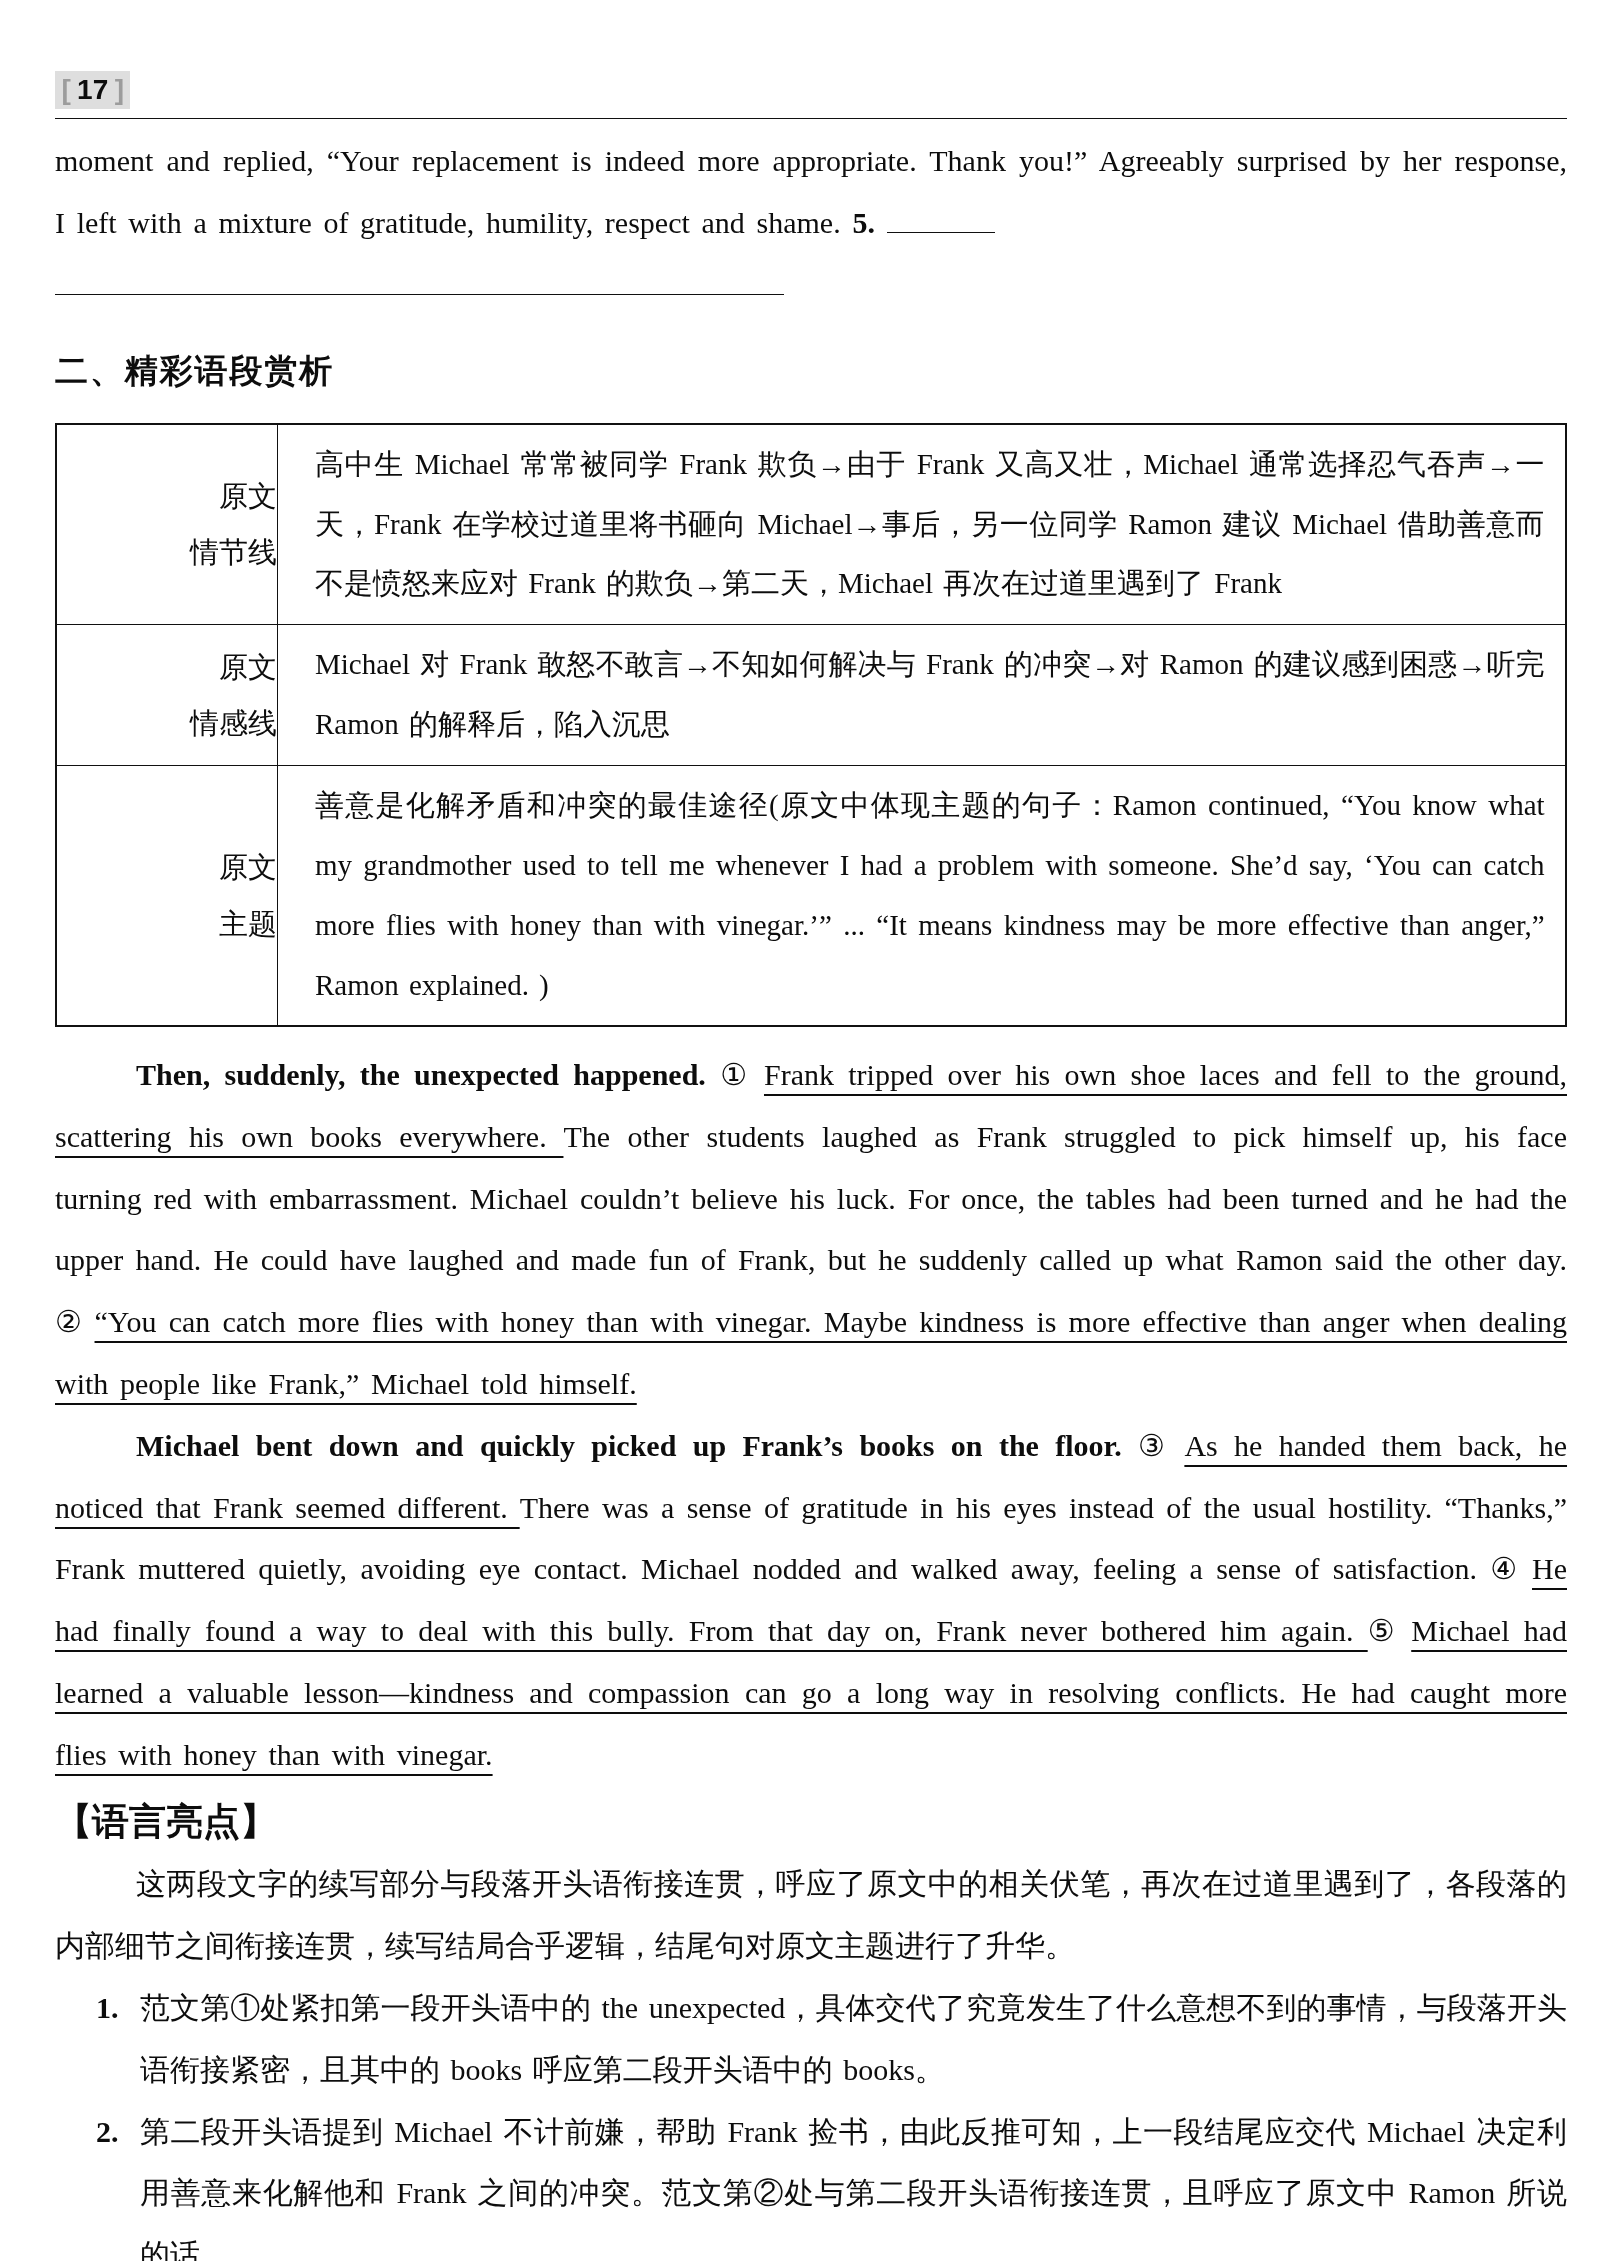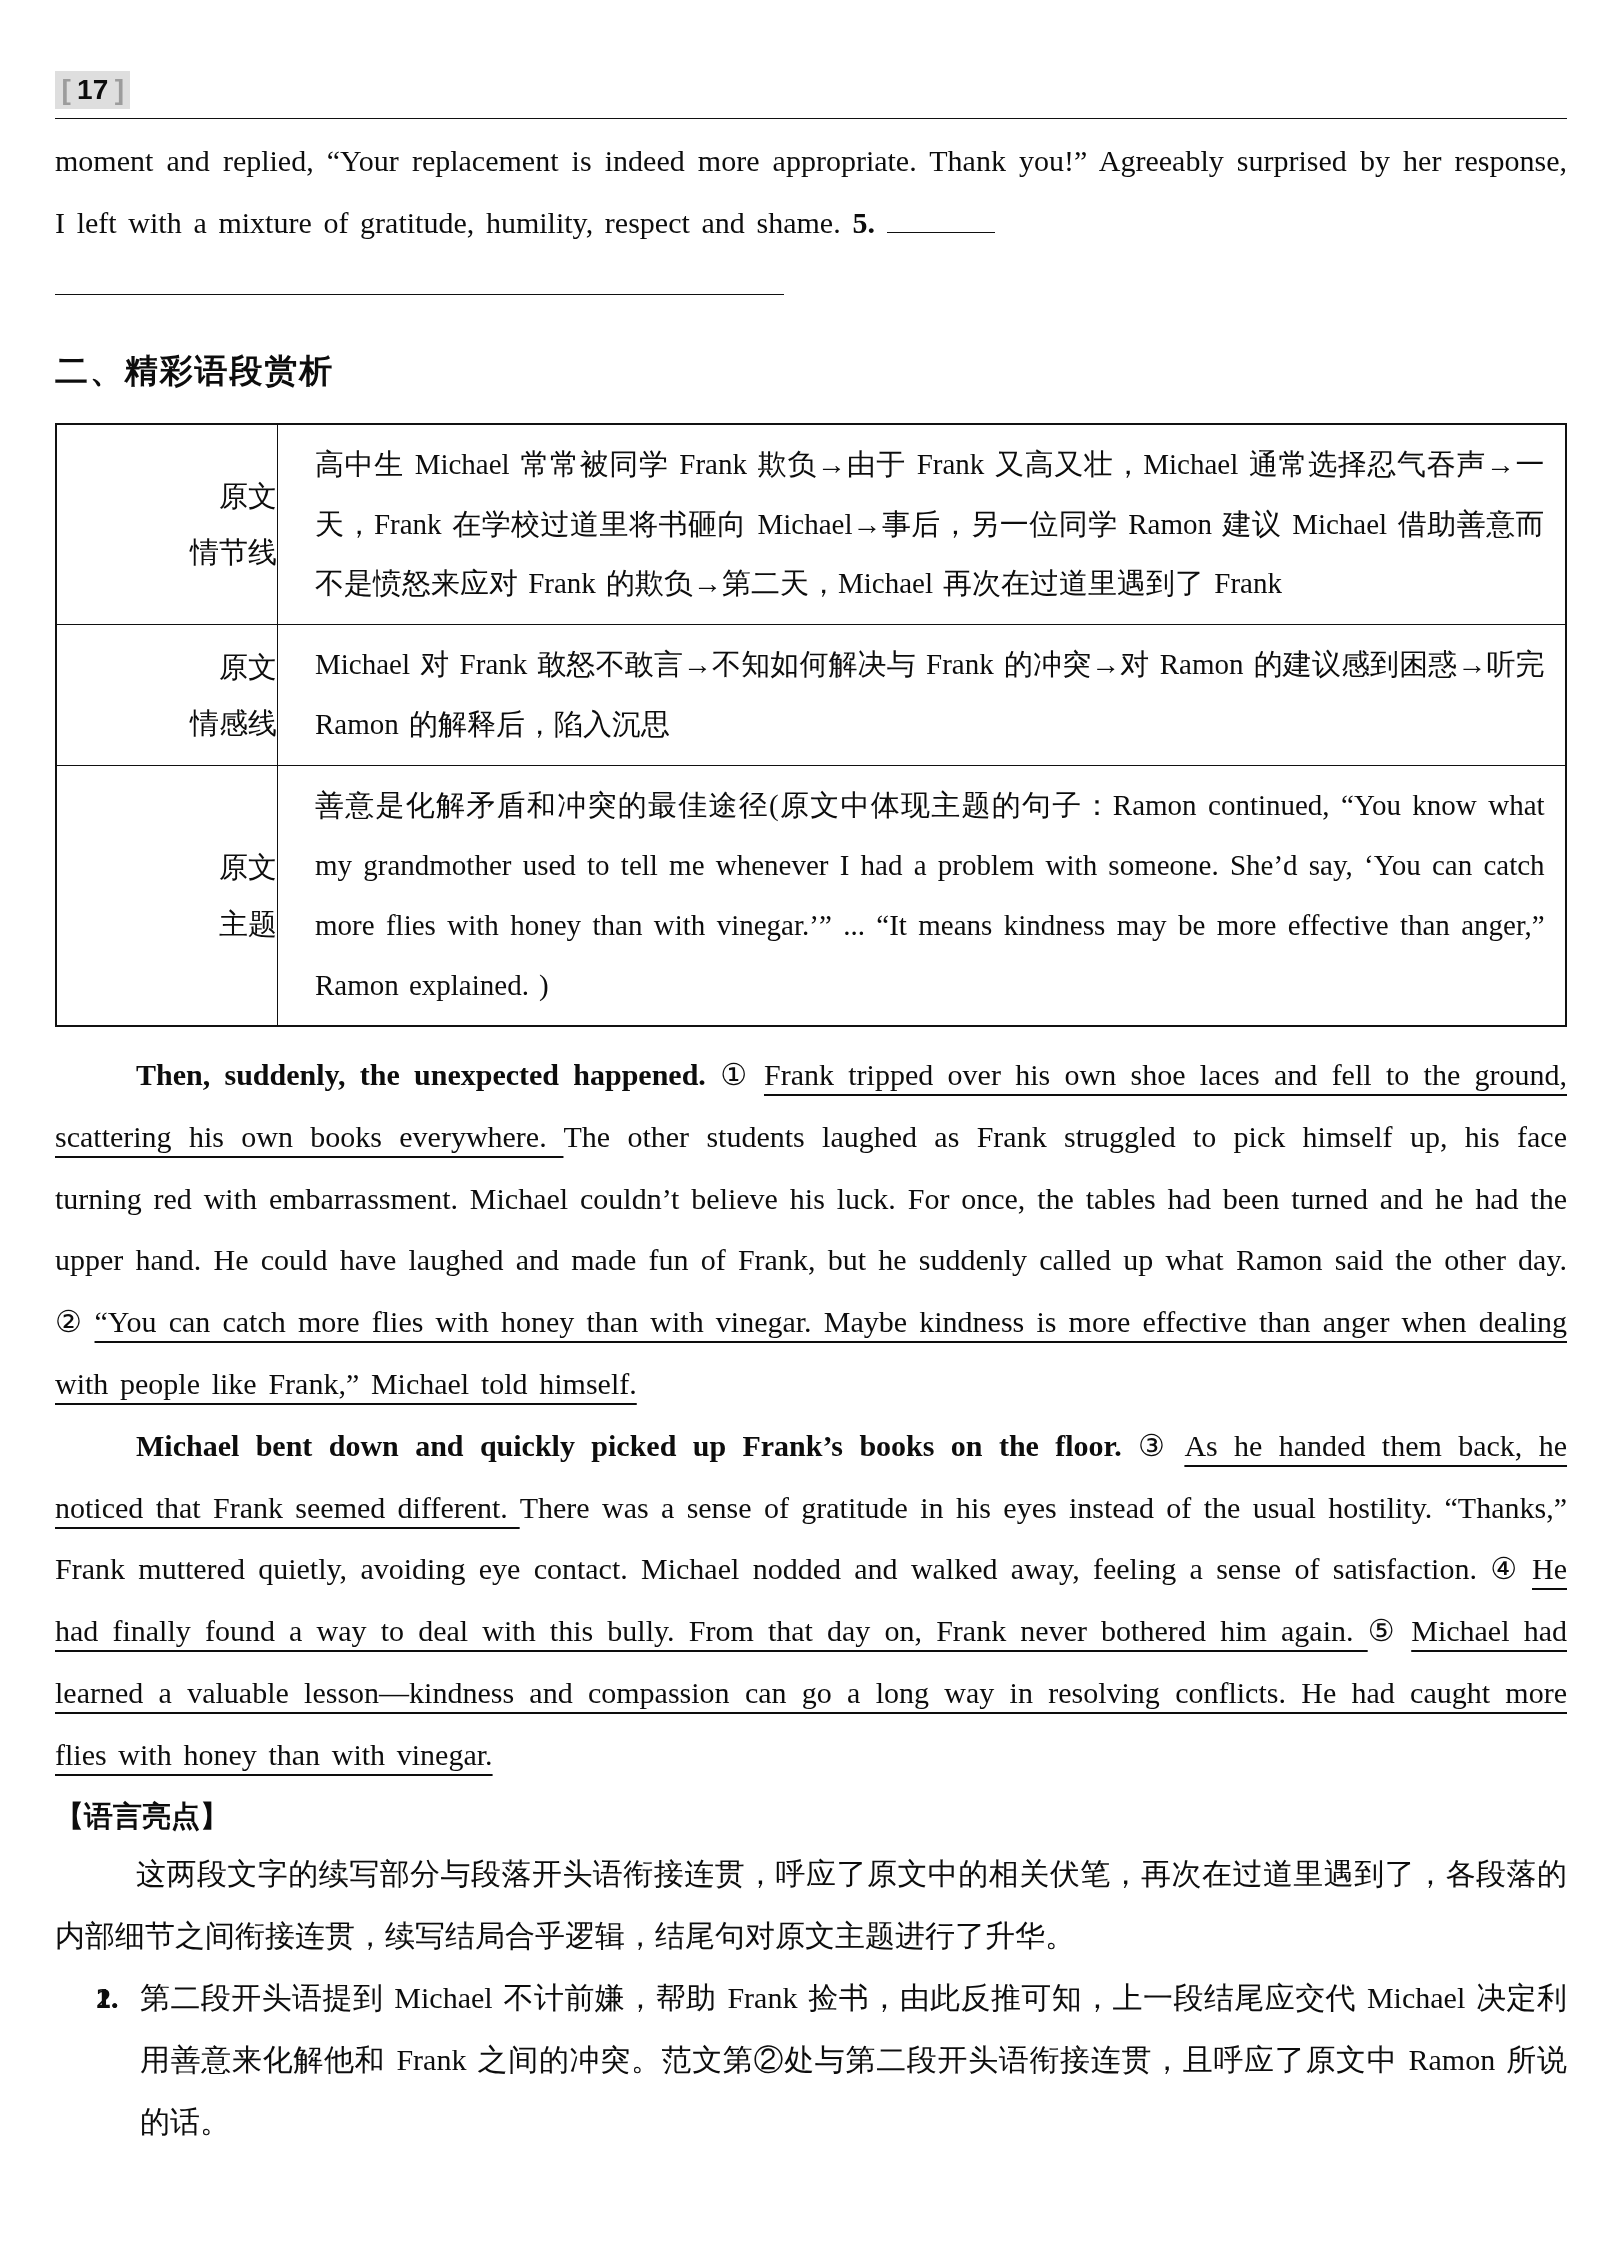--- a/index.html
+++ b/index.html
@@ -87,21 +87,21 @@
     font-size:29px;
     line-height:2.06;
     text-align:justify;
     word-spacing:0.1em;
     padding:10.2px 20.4px;
   }
   
   .hl-heading{
     font-family:"Liberation Sans","DejaVu Sans",sans-serif;
     font-weight:bold;
-    font-size:29px;
+    font-size:37px;
     margin:11.5px 0 6.4px 0;
   }
   .hl-item{
     position:relative;
     padding-left:85px;
     font-size:30px;
     line-height:2.06;
     text-align:justify;
     word-spacing:0.1em;
   }
@@ -159,18 +159,19 @@
   </table>
 
 <div class="para indent"><span class="seg-b">Then, suddenly, the unexpected happened. </span><span>① </span><span class="seg-u">Frank tripped over his own shoe laces and fell to the ground, scattering his own books everywhere. </span><span>The other students laughed as Frank struggled to pick himself up, his face turning red with embarrassment. Michael couldn’t believe his luck. For once, the tables had been turned and he had the upper hand. He could have laughed and made fun of Frank, but he suddenly called up what Ramon said the other day. </span><span>② </span><span class="seg-u">“You can catch more flies with honey than with vinegar. Maybe kindness is more effective than anger when dealing with people like Frank,” Michael told himself. </span></div>
 <div class="para indent"><span class="seg-b">Michael bent down and quickly picked up Frank’s books on the floor. </span><span>③ </span><span class="seg-u">As he handed them back, he noticed that Frank seemed different. </span><span>There was a sense of gratitude in his eyes instead of the usual hostility. “Thanks,” Frank muttered quietly, avoiding eye contact. Michael nodded and walked away, feeling a sense of satisfaction. </span><span>④ </span><span class="seg-u">He had finally found a way to deal with this bully. From that day on, Frank never bothered him again. </span><span>⑤ </span><span class="seg-u">Michael had learned a valuable lesson—kindness and compassion can go a long way in resolving conflicts. He had caught more flies with honey than with vinegar.</span></div>
 
 <div class="hl-heading">【语言亮点】</div>
 <div class="para indent">这两段文字的续写部分与段落开头语衔接连贯，呼应了原文中的相关伏笔，再次在过道里遇到了，各段落的内部细节之间衔接连贯，续写结局合乎逻辑，结尾句对原文主题进行了升华。</div>
 
 <div class="hl-item">
   <span class="hl-num">1.</span>
+  <span>范文第①处紧扣第一段开头语中的 the unexpected，具体交代了究竟发生了什么意想不到的事情，与段落开头语衔接紧密，且其中的 books 呼应第二段开头语中的 books。</span>
 </div>
 <div class="hl-item">
   <span class="hl-num">2.</span>
   <span>第二段开头语提到 Michael 不计前嫌，帮助 Frank 捡书，由此反推可知，上一段结尾应交代 Michael 决定利用善意来化解他和 Frank 之间的冲突。范文第②处与第二段开头语衔接连贯，且呼应了原文中 Ramon 所说的话。</span>
 </div>
 
 
 </body></html>

